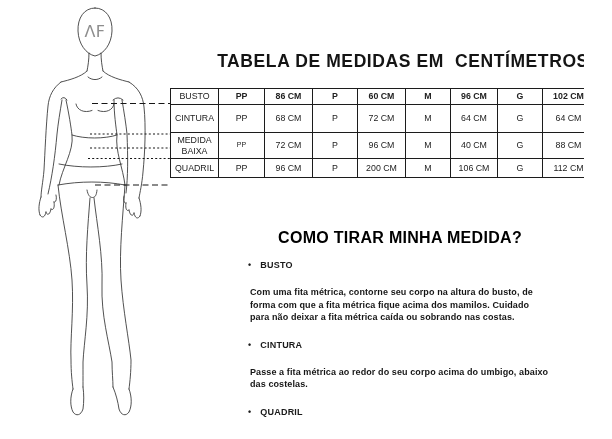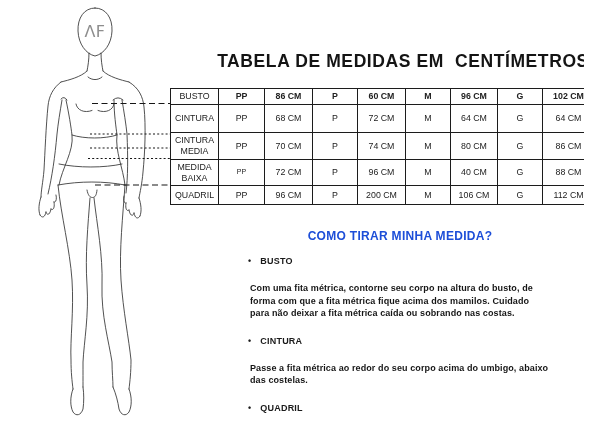--- a/index.html
+++ b/index.html
@@ -32,22 +32,22 @@
   .size-table tr.r1 { height:28px; }
   .size-table tr.r2 { height:27px; }
   .size-table tr.r3 { height:26px; }
   .size-table tr.r4 { height:19px; }
   .size-table tr.r0 td:not(.c0) { font-weight:700; }   
   .size-table tr.r3 td.c1 { font-size:7px; }           
 
   
   .instructions { position:absolute; left:234px; top:229px; width:332px; }
   .instructions h2 {
-    margin:0 0 13px 0; text-align:center; font-size:12px; font-weight:700;
-    letter-spacing:0.3px; color:#1d4ed8;
+    margin:0 0 13px 0; text-align:center; font-size:16px; font-weight:700;
+    letter-spacing:0.3px; color:#000000;
   }
   .instr-item { margin-bottom:9px; }
   .instr-title {
     display:flex; gap:9px; padding-left:14px; margin-bottom:3px;
     font-size:9px; font-weight:700; letter-spacing:0.2px;
   }
   .instr-text {
     margin:16px; font-size:9px; font-weight:700; line-height:12.6px;
     letter-spacing:0.1px; color:#161616;
   }
@@ -134,31 +134,20 @@
           <td class="c0">CINTURA</td>
           <td class="c1">PP</td>
           <td class="c2">68 CM</td>
           <td class="c3">P</td>
           <td class="c4">72 CM</td>
           <td class="c5">M</td>
           <td class="c6">64 CM</td>
           <td class="c7">G</td>
           <td class="c8">64 CM</td>
         </tr>
-        <tr class="r2">
-          <td class="c0">CINTURA MEDIA</td>
-          <td class="c1">PP</td>
-          <td class="c2">70 CM</td>
-          <td class="c3">P</td>
-          <td class="c4">74 CM</td>
-          <td class="c5">M</td>
-          <td class="c6">80 CM</td>
-          <td class="c7">G</td>
-          <td class="c8">86 CM</td>
-        </tr>
         <tr class="r3">
           <td class="c0">MEDIDA BAIXA</td>
           <td class="c1">PP</td>
           <td class="c2">72 CM</td>
           <td class="c3">P</td>
           <td class="c4">96 CM</td>
           <td class="c5">M</td>
           <td class="c6">40 CM</td>
           <td class="c7">G</td>
           <td class="c8">88 CM</td>

